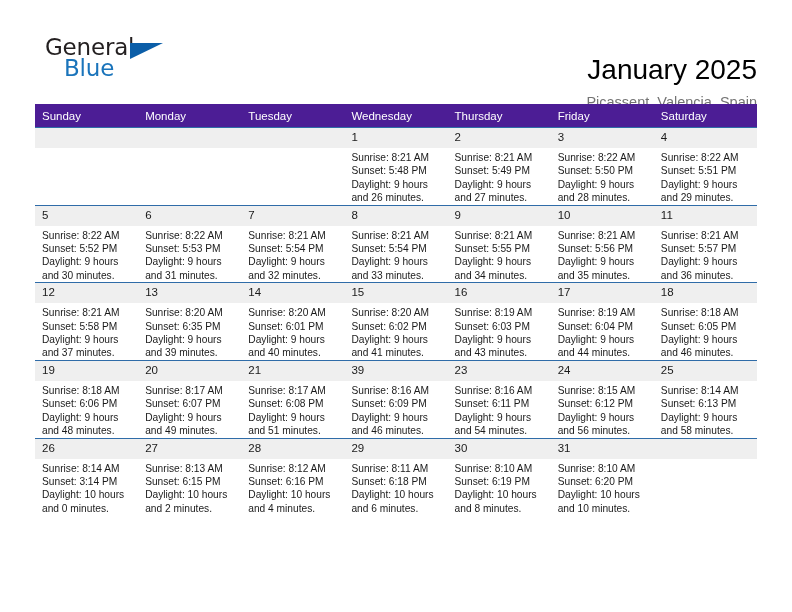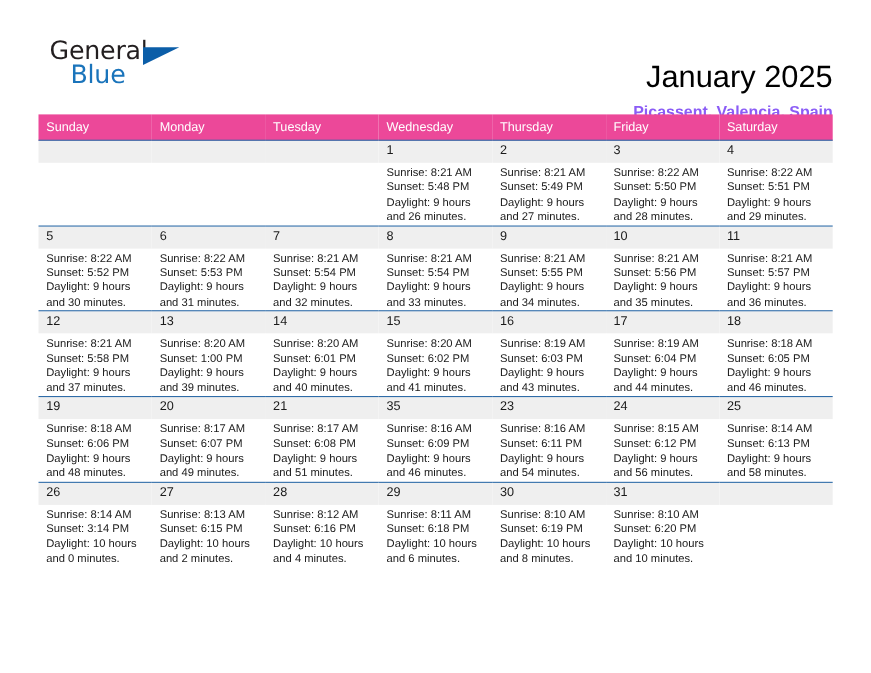--- a/index.html
+++ b/index.html
@@ -75,38 +75,38 @@
   }
   .cal-title {
     font-size: 28px;
     font-weight: 400;
     color: #000000;
     line-height: 32px;
     white-space: nowrap;
   }
   .cal-subtitle {
     font-size: 14.5px;
-    font-weight: 700;
-    color: #8b5cf6;
+    font-weight: 400;
+    color: #737373;
     line-height: 20px;
     margin-top: 6px;
     white-space: nowrap;
   }
 
   
   .calendar {
     position: absolute;
     left: 35px;
     top: 104px;
     width: 722px;
     border-collapse: collapse;
     table-layout: fixed;
   }
   .calendar th {
-    background: #ec4899;
+    background: #4c1d95;
     color: #ffffff;
     font-size: 11.5px;
     font-weight: 400;
     text-align: left;
     padding: 5px 0 5px 7px;
     height: 13px;
     border: none;
   }
   .calendar td {
     vertical-align: top;
@@ -314,21 +314,21 @@
             <div>Sunrise: 8:21 AM</div>
             <div>Sunset: 5:58 PM</div>
             <div>Daylight: 9 hours</div>
             <div>and 37 minutes.</div>
           </div>
         </td>
         <td>
           <div class="daynum">13</div>
           <div class="details">
             <div>Sunrise: 8:20 AM</div>
-            <div>Sunset: 1:00 PM</div>
+            <div>Sunset: 6:35 PM</div>
             <div>Daylight: 9 hours</div>
             <div>and 39 minutes.</div>
           </div>
         </td>
         <td>
           <div class="daynum">14</div>
           <div class="details">
             <div>Sunrise: 8:20 AM</div>
             <div>Sunset: 6:01 PM</div>
             <div>Daylight: 9 hours</div>
@@ -395,21 +395,21 @@
         <td>
           <div class="daynum">21</div>
           <div class="details">
             <div>Sunrise: 8:17 AM</div>
             <div>Sunset: 6:08 PM</div>
             <div>Daylight: 9 hours</div>
             <div>and 51 minutes.</div>
           </div>
         </td>
         <td>
-          <div class="daynum">35</div>
+          <div class="daynum">39</div>
           <div class="details">
             <div>Sunrise: 8:16 AM</div>
             <div>Sunset: 6:09 PM</div>
             <div>Daylight: 9 hours</div>
             <div>and 46 minutes.</div>
           </div>
         </td>
         <td>
           <div class="daynum">23</div>
           <div class="details">

